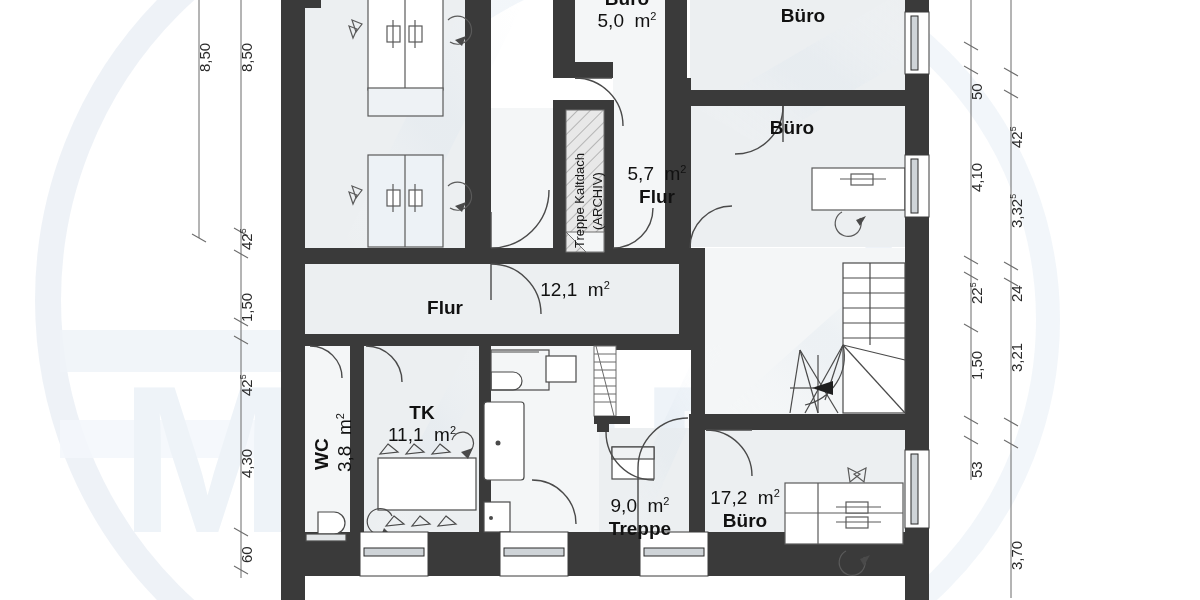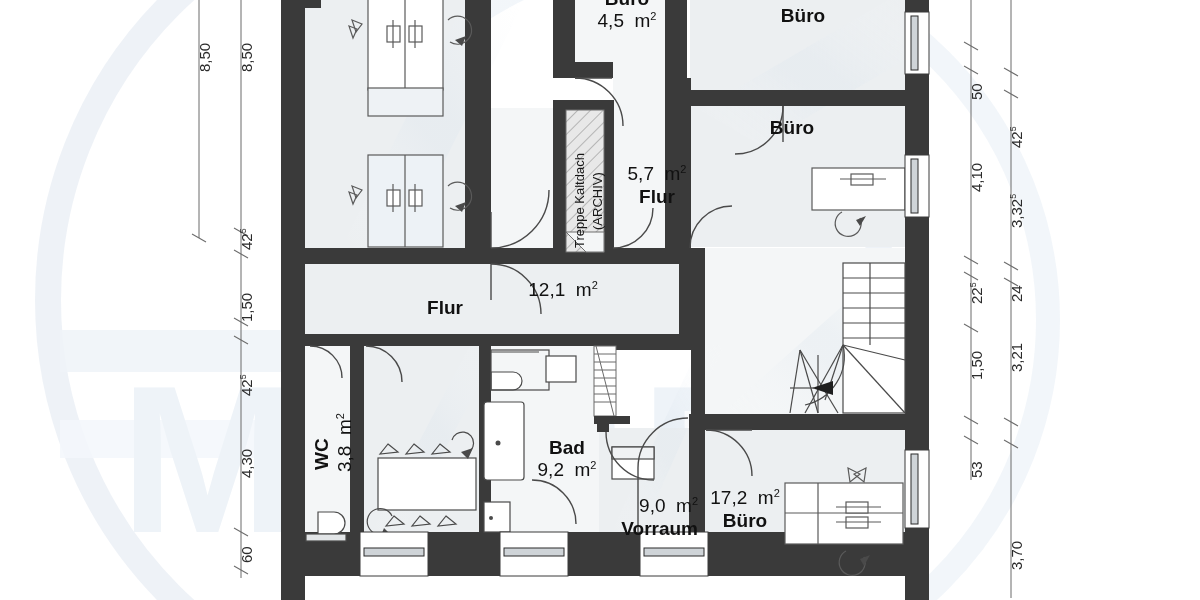--- a/index.html
+++ b/index.html
@@ -468,70 +468,70 @@
   <div class="dimtxt" style="left:1008px; top:372px;">
     <span>3,21</span>
   </div>
   <div class="dimtxt" style="left:1008px; top:570px;">
     <span>3,70</span>
   </div>
 
   <div class="room" style="left:571px; top:-12px; width:112px;">
     <div class="nm">Büro</div>
     <div class="ar">
-      <span>4,5</span>&nbsp;&nbsp;<span>m</span><sup>2</sup>
+      <span>5,0</span>&nbsp;&nbsp;<span>m</span><sup>2</sup>
     </div>
   </div>
 
   <div class="room" style="left:738px; top:5px; width:130px;">
     <div class="nm">Büro</div>
   </div>
 
   <div class="room" style="left:727px; top:117px; width:130px;">
     <div class="nm">Büro</div>
   </div>
 
   <div class="room" style="left:602px; top:163px; width:110px;">
     <div class="ar">
       <span>5,7</span>&nbsp;&nbsp;<span>m</span><sup>2</sup>
     </div>
     <div class="nm">Flur</div>
   </div>
 
-  <div class="room" style="left:508px; top:279px; width:110px;">
+  <div class="room" style="left:520px; top:279px; width:110px;">
     <div class="ar">
       <span>12,1</span>&nbsp;&nbsp;<span>m</span><sup>2</sup>
     </div>
   </div>
   <div class="room" style="left:405px; top:297px; width:80px;">
     <div class="nm">Flur</div>
   </div>
 
   <div class="room vert" style="left:311px; top:470px;">
     <span class="nm">WC</span>
   </div>
   <div class="room vert" style="left:334px; top:472px;">
     <span class="ar">
       <span>3,8</span>&nbsp;&nbsp;<span>m</span><sup>2</sup>
     </span>
   </div>
 
-
-  <div class="room" style="left:522px; top:437px; width:90px;">
-    <div class="nm">Bad</div>
+  <div class="room" style="left:372px; top:402px; width:100px;">
+    <div class="nm">TK</div>
     <div class="ar">
-      <span>9,2</span>&nbsp;&nbsp;<span>m</span><sup>2</sup>
+      <span>11,1</span>&nbsp;&nbsp;<span>m</span><sup>2</sup>
     </div>
   </div>
 
-  <div class="room" style="left:582px; top:495px; width:116px;text-align:right;">
+
+  <div class="room" style="left:582px; top:495px; width:116px;">
     <div class="ar">
       <span>9,0</span>&nbsp;&nbsp;<span>m</span><sup>2</sup>
     </div>
-    <div class="nm">Vorraum</div>
+    <div class="nm">Treppe</div>
   </div>
 
   <div class="room" style="left:685px; top:487px; width:120px;">
     <div class="ar">
       <span>17,2</span>&nbsp;&nbsp;<span>m</span><sup>2</sup>
     </div>
     <div class="nm">Büro</div>
   </div>
 
   <div class="archiv" style="left:573px; top:248px;">

